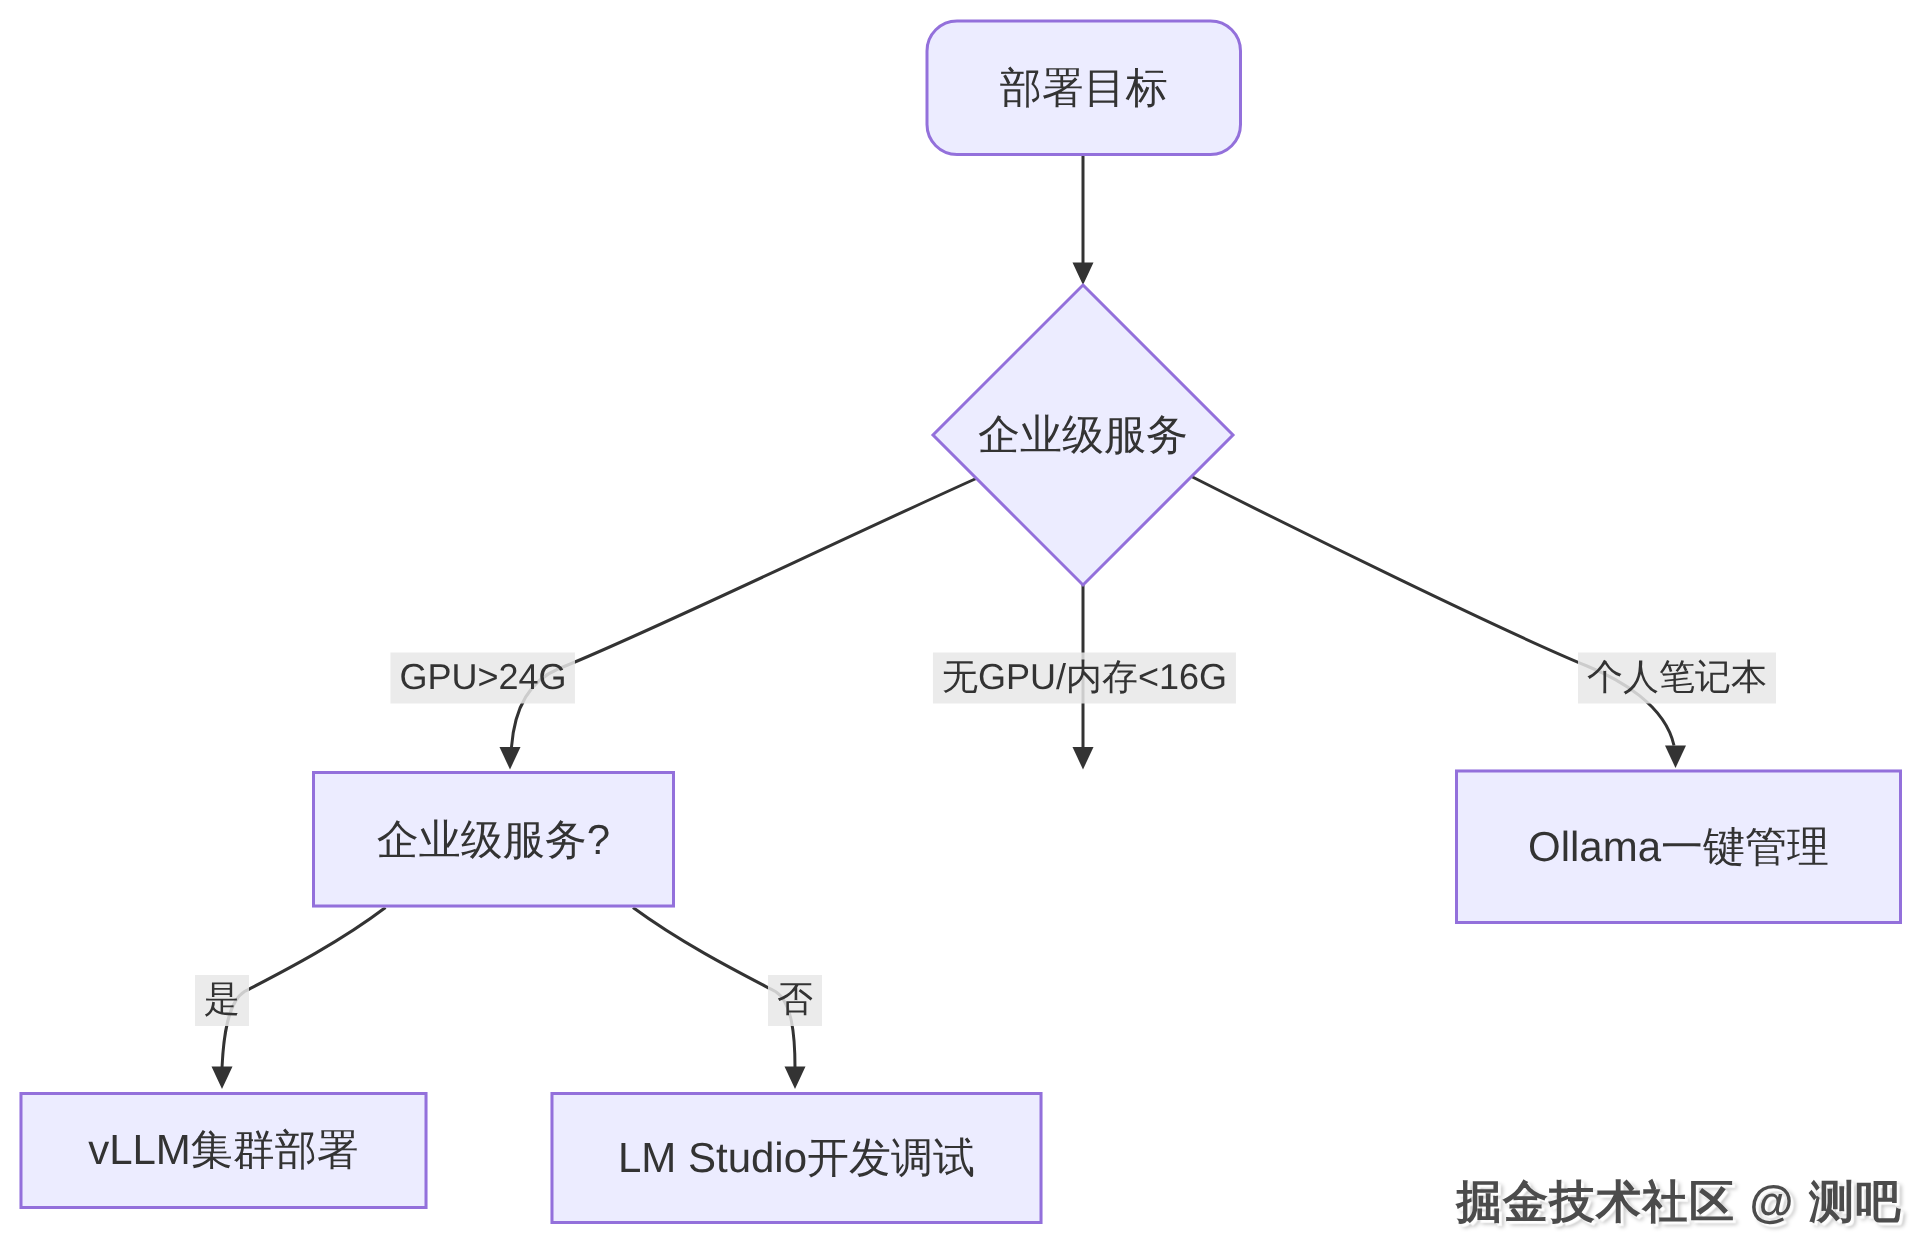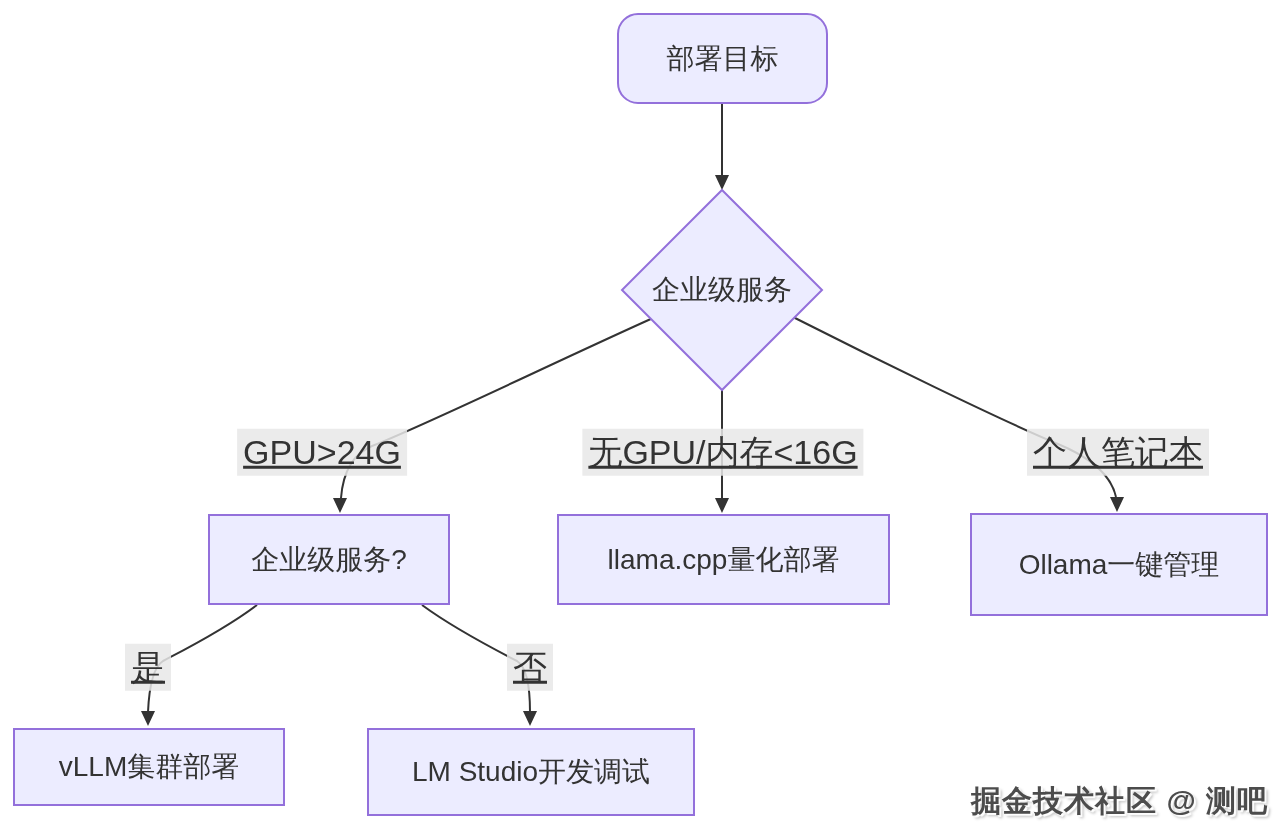--- a/index.html
+++ b/index.html
@@ -58,25 +58,24 @@
     color: var(--text);
     font-size: 28px;
     white-space: nowrap;
   }
 
   .edge-label {
     position: absolute;
     transform: translate(-50%, -50%);
     background: rgba(232, 232, 232, 0.85);
     color: var(--text);
-    font-size: 34px;
+    font-size: 24px;
     line-height: 1.25;
     padding: 2px 6px;
     white-space: nowrap;
-    text-decoration: underline;
   }
 
   .watermark {
     position: absolute;
     top: 781px;
     right: 12px;
     font-size: 30px;
     font-weight: bold;
     color: #4c4c4c;
     letter-spacing: 1px;
@@ -117,21 +116,20 @@
   <div class="edge-label" style="left:1118px; top:452px;">个人笔记本</div>
   <div class="edge-label" style="left:148px; top:667px;">是</div>
   <div class="edge-label" style="left:530px; top:667px;">否</div>
 
   <div class="node" style="left:617px; top:13px; width:211px; height:91px;border-radius:21px;">部署目标</div>
 
   <div class="diamond-label" style="left:722px; top:290px;">企业级服务</div>
 
   <div class="node" style="left:208px; top:514px; width:242px; height:91px;">企业级服务?</div>
 
-  <div class="node" style="left:557px; top:514px; width:333px; height:91px;">llama.cpp量化部署</div>
 
   <div class="node" style="left:970px; top:513px; width:298px; height:103px;">Ollama一键管理</div>
 
   <div class="node" style="left:13px; top:728px; width:272px; height:78px;">vLLM集群部署</div>
 
   <div class="node" style="left:367px; top:728px; width:328px; height:88px;">LM Studio开发调试</div>
 
   <div class="watermark">掘金技术社区 @ 测吧</div>
 
 </div>

